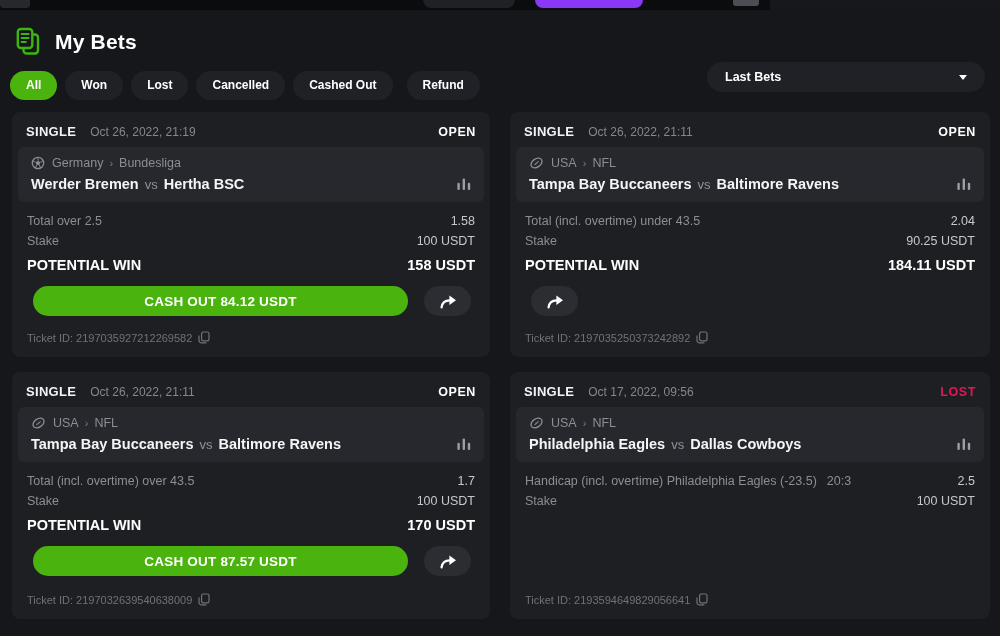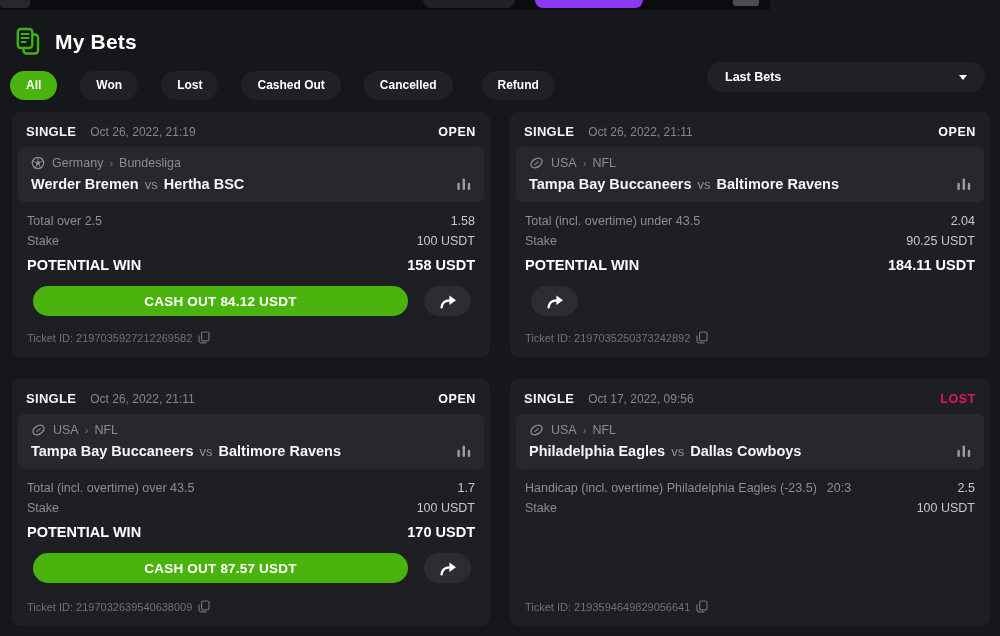--- a/index.html
+++ b/index.html
@@ -17,41 +17,41 @@
   .stub-dark    { left:423px; top:-28px; width:92px;  height:36px; border-radius:8px; background:#1f2126; }
   .stub-purple  { left:535px; top:-28px; width:108px; height:36px; border-radius:8px; background:#8a38f5; }
   .stub-gray    { left:733px; top:-6px;  width:26px;  height:12px; border-radius:3px; background:#4b4e54; }
   .stub-panel   { left:770px; top:0; width:230px; height:10px; background:#17181c; }
 
   
   .page-header { display:flex; align-items:center; gap:13px; padding:15px 0 0 14px; height:48px; }
   .page-title { color:#ffffff; font-size:21px; font-weight:bold; letter-spacing:0.2px; }
 
   
-  .filters-row { display:flex; align-items:center; gap:23px; padding:12px 0 0 10px; position:relative; height:42px; }
+  .filters-row { display:flex; align-items:center; gap:8px; padding:12px 0 0 10px; position:relative; height:42px; }
   .pill {
     height:29px; padding:0 16px; border-radius:15px; background:#1f2126;
     color:#ffffff; font-size:12px; font-weight:bold; display:flex; align-items:center;
     cursor:pointer; white-space:nowrap;
   }
   .pill.active { background:#4bb30d; }
   .pill.gap { margin-left:6px; }
   .sort-select {
     position:absolute; right:15px; top:4px; width:278px; height:30px;
     background:#1f2126; border-radius:15px; display:flex; align-items:center;
     padding:0 18px; cursor:pointer;
   }
   .sort-value { color:#ffffff; font-size:12.5px; font-weight:bold; }
   .caret-down { margin-left:auto; width:0; height:0;
     border-left:4.5px solid transparent; border-right:4.5px solid transparent;
     border-top:5.5px solid #ffffff; }
 
   
   .cards { display:grid; grid-template-columns:478px 480px; grid-template-rows:245px 247px;
-    gap:22px 20px; margin:12px 10px 0 12px; }
+    gap:15px 20px; margin:12px 10px 0 12px; }
   .card { background:#1d1f23; border-radius:8px; display:flex; flex-direction:column; overflow:hidden; }
 
   .card-head { display:flex; align-items:center; padding:12px 14px 8px 14px; }
   .bet-type { color:#f2f3f4; font-size:13px; font-weight:bold; letter-spacing:0.3px; }
   .bet-date { color:#84878d; font-size:12px; margin-left:14px; }
   .bet-status { margin-left:auto; color:#ffffff; font-size:12.5px; font-weight:bold; letter-spacing:0.6px; }
   .bet-status.lost { color:#e0175b; }
 
   .event-box { background:#26282d; border-radius:6px; margin:0 6px; padding:9px 13px 10px 13px; }
   .league-row { display:flex; align-items:center; gap:7px; color:#8b8e93; font-size:12.5px; }
@@ -100,22 +100,22 @@
       <path d="M7.6 7h7 M7.6 11h7 M7.6 15h4.2" stroke="#3eb40e" stroke-width="2" stroke-linecap="round"></path>
     </svg>
   </span>
   <div class="page-title">My Bets</div>
 </div>
 
 <div class="filters-row">
   <div class="pill active">All</div>
   <div class="pill">Won</div>
   <div class="pill">Lost</div>
+  <div class="pill">Cancelled</div>
   <div class="pill">Cashed Out</div>
-  <div class="pill">Cancelled</div>
   <div class="pill gap">Refund</div>
   <div class="sort-select">
     <span class="sort-value">Last Bets</span>
     <span class="caret-down"></span>
   </div>
 </div>
 
 <div class="cards">
 
   <div class="card">

